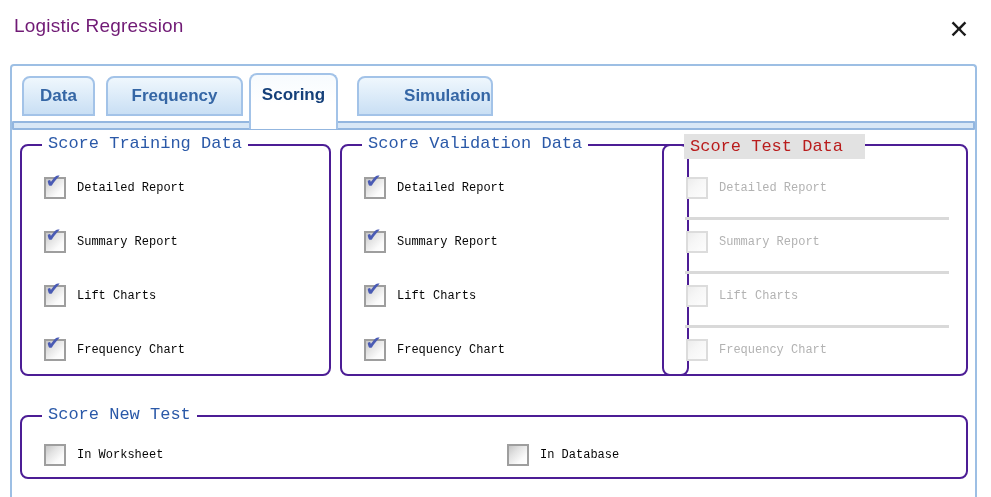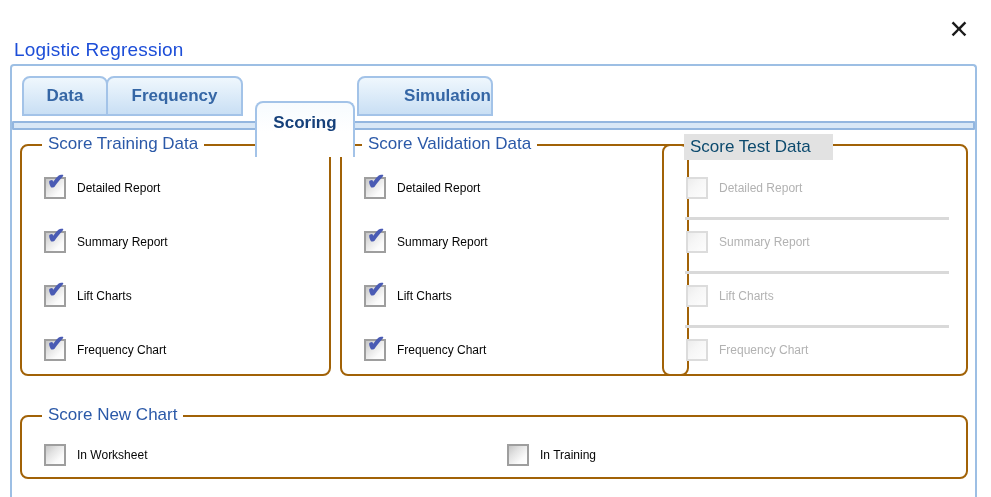--- a/index.html
+++ b/index.html
@@ -4,21 +4,21 @@
 <style>
   html,body{margin:0;padding:0;}
   body{
     width:991px;height:497px;position:relative;overflow:hidden;
     background:#ffffff;font-family:"Liberation Sans",sans-serif;
     -webkit-font-smoothing:antialiased;
   }
   
   .win-title{
     position:absolute;left:14px;top:15px;
-    font-size:19px;color:#1d4ed8;letter-spacing:.2px;margin-top:24px;
+    font-size:19px;color:#701a75;letter-spacing:.2px;
   }
   .close-btn{
     position:absolute;left:941px;top:11px;width:36px;height:36px;
     display:flex;align-items:center;justify-content:center;
     font-size:25px;font-weight:100;color:#1a1a1a;cursor:pointer;
   }
   
   .outer-box{
     position:absolute;left:10px;top:64px;width:967px;height:440px;
     border:2px solid #9DBFE4;border-bottom:none;border-radius:4px 4px 0 0;
@@ -40,29 +40,29 @@
     align-items:flex-start;padding-top:10px;
   }
   .tab-ledge{
     position:absolute;left:12px;top:121px;width:963px;height:9px;
     box-sizing:border-box;background:#D8E7F6;border:2px solid #93B6DF;
     border-radius:1px;z-index:3;
   }
   
   .group{
     position:absolute;box-sizing:border-box;
-    border:2px solid #a16207;border-radius:8px;background:transparent;
+    border:2px solid #4c1d95;border-radius:8px;background:transparent;font-family:Liberation Mono, monospace;
   }
   .legend{
     position:absolute;top:-13px;left:20px;
     background:#ffffff;padding:1px 6px;
     color:#2B59A8;font-size:17px;white-space:nowrap;
   }
   .group.disabled .legend{
-    background:#E2E2E2;color:#0c4a6e;
+    background:#E2E2E2;color:#b91c1c;
     top:-12px;padding:3px 22px 3px 6px;
   }
   
   .row{
     position:absolute;display:flex;align-items:center;gap:11px;height:22px;
   }
   .cb{
     position:relative;flex:0 0 auto;width:22px;height:22px;box-sizing:border-box;
     border:2px solid #9E9E9E;
     background:linear-gradient(135deg,#C6C6C6 0%,#E3E3E3 35%,#FAFAFA 72%,#FFFFFF 100%);
@@ -84,23 +84,23 @@
   }
 </style>
 </head>
 <body>
 
 <div class="win-title">Logistic Regression</div>
 <div class="close-btn">✕</div>
 
 <div class="outer-box"></div>
 
-<div class="tab" style="left:22px;width:86px;">Data</div>
+<div class="tab" style="left:22px;width:73px;">Data</div>
 <div class="tab" style="left:106px;width:137px;">Frequency</div>
-<div class="tab active" style="left:255px;width:100px;margin-top:28px;">Scoring</div>
+<div class="tab active" style="left:249px;width:89px;">Scoring</div>
 <div class="tab" style="left:357px;width:136px;padding-left:45px;">Simulation</div>
 <div class="tab-ledge"></div>
 
 <div class="group" style="left:20px;top:144px;width:311px;height:232px;">
   <span class="legend">Score Training Data</span>
   <div class="row" style="left:22px;top:31px;">
     <span class="cb checked">
         <span class="mark">✔</span>
       </span>
     <span class="cb-label">Detailed Report</span>
@@ -170,22 +170,22 @@
     <span class="cb-label">Lift Charts</span>
   </div>
   <div class="sep" style="top:179px;"></div>
   <div class="row" style="left:22px;top:193px;">
     <span class="cb"></span>
     <span class="cb-label">Frequency Chart</span>
   </div>
 </div>
 
 <div class="group" style="left:20px;top:415px;width:948px;height:64px;">
-  <span class="legend">Score New Chart</span>
+  <span class="legend">Score New Test</span>
   <div class="row" style="left:22px;top:27px;">
     <span class="cb"></span>
     <span class="cb-label">In Worksheet</span>
   </div>
   <div class="row" style="left:485px;top:27px;">
     <span class="cb"></span>
-    <span class="cb-label">In Training</span>
+    <span class="cb-label">In Database</span>
   </div>
 </div>
 
 </body></html>

